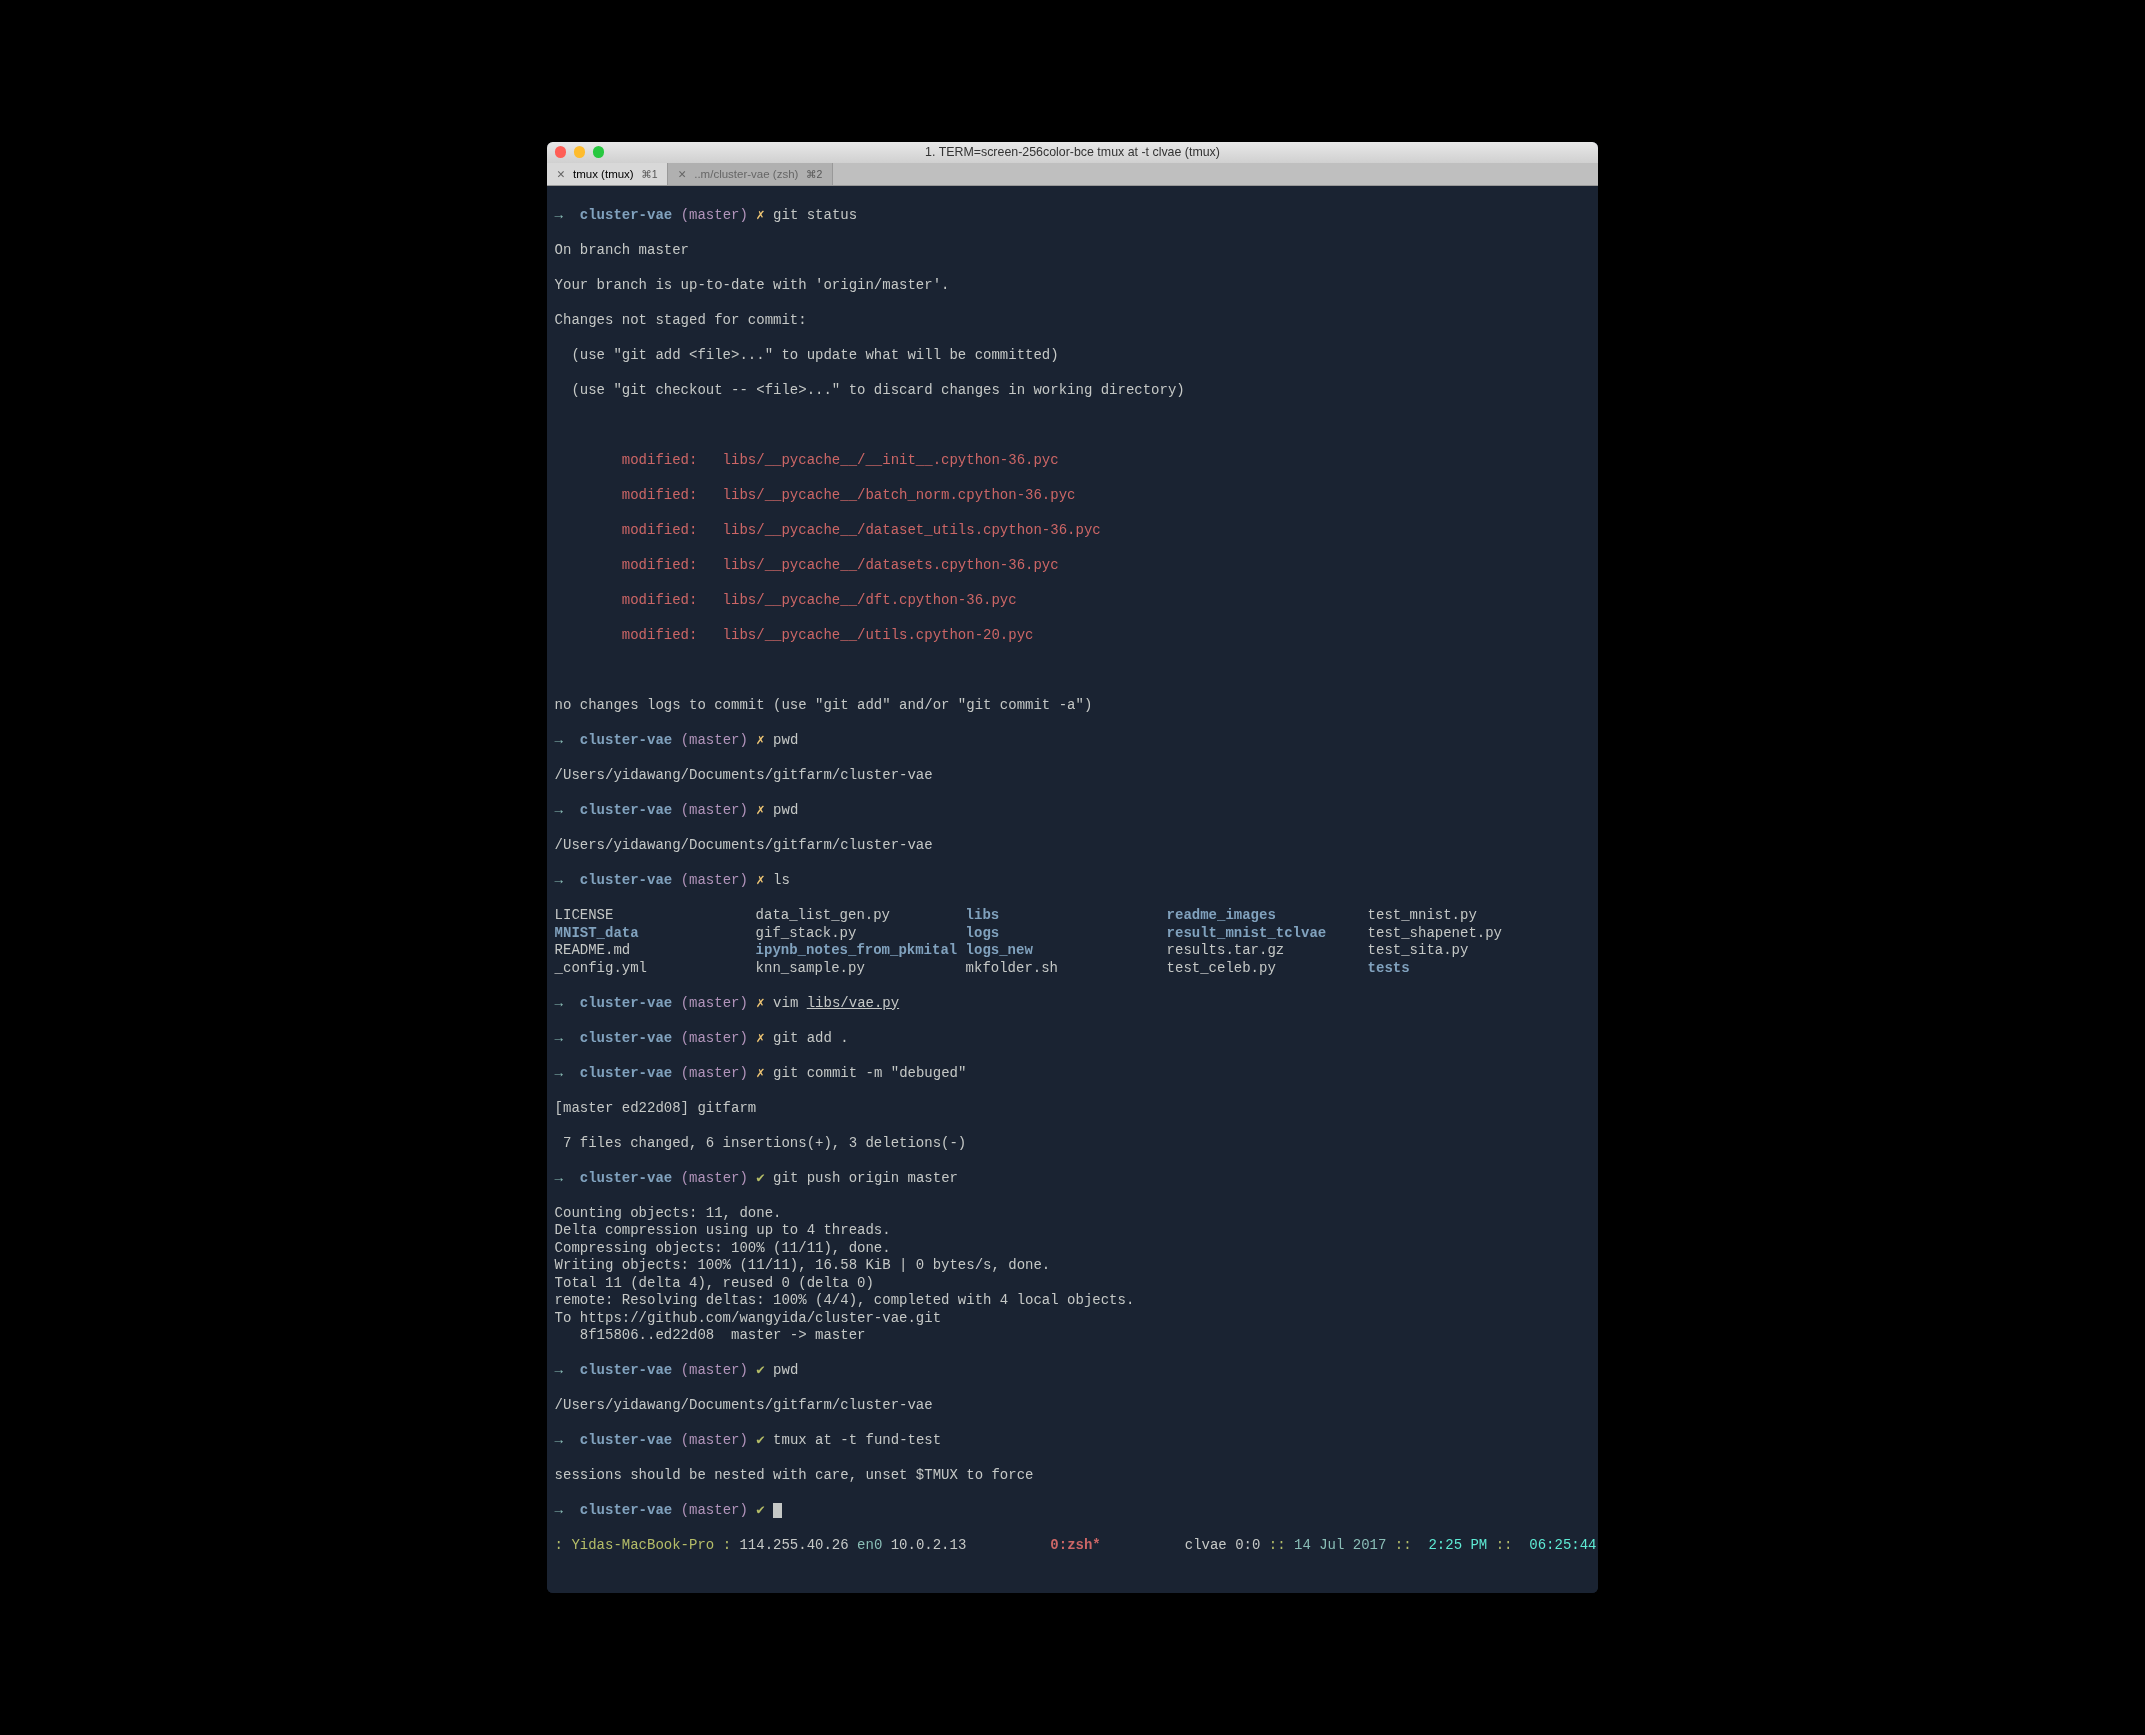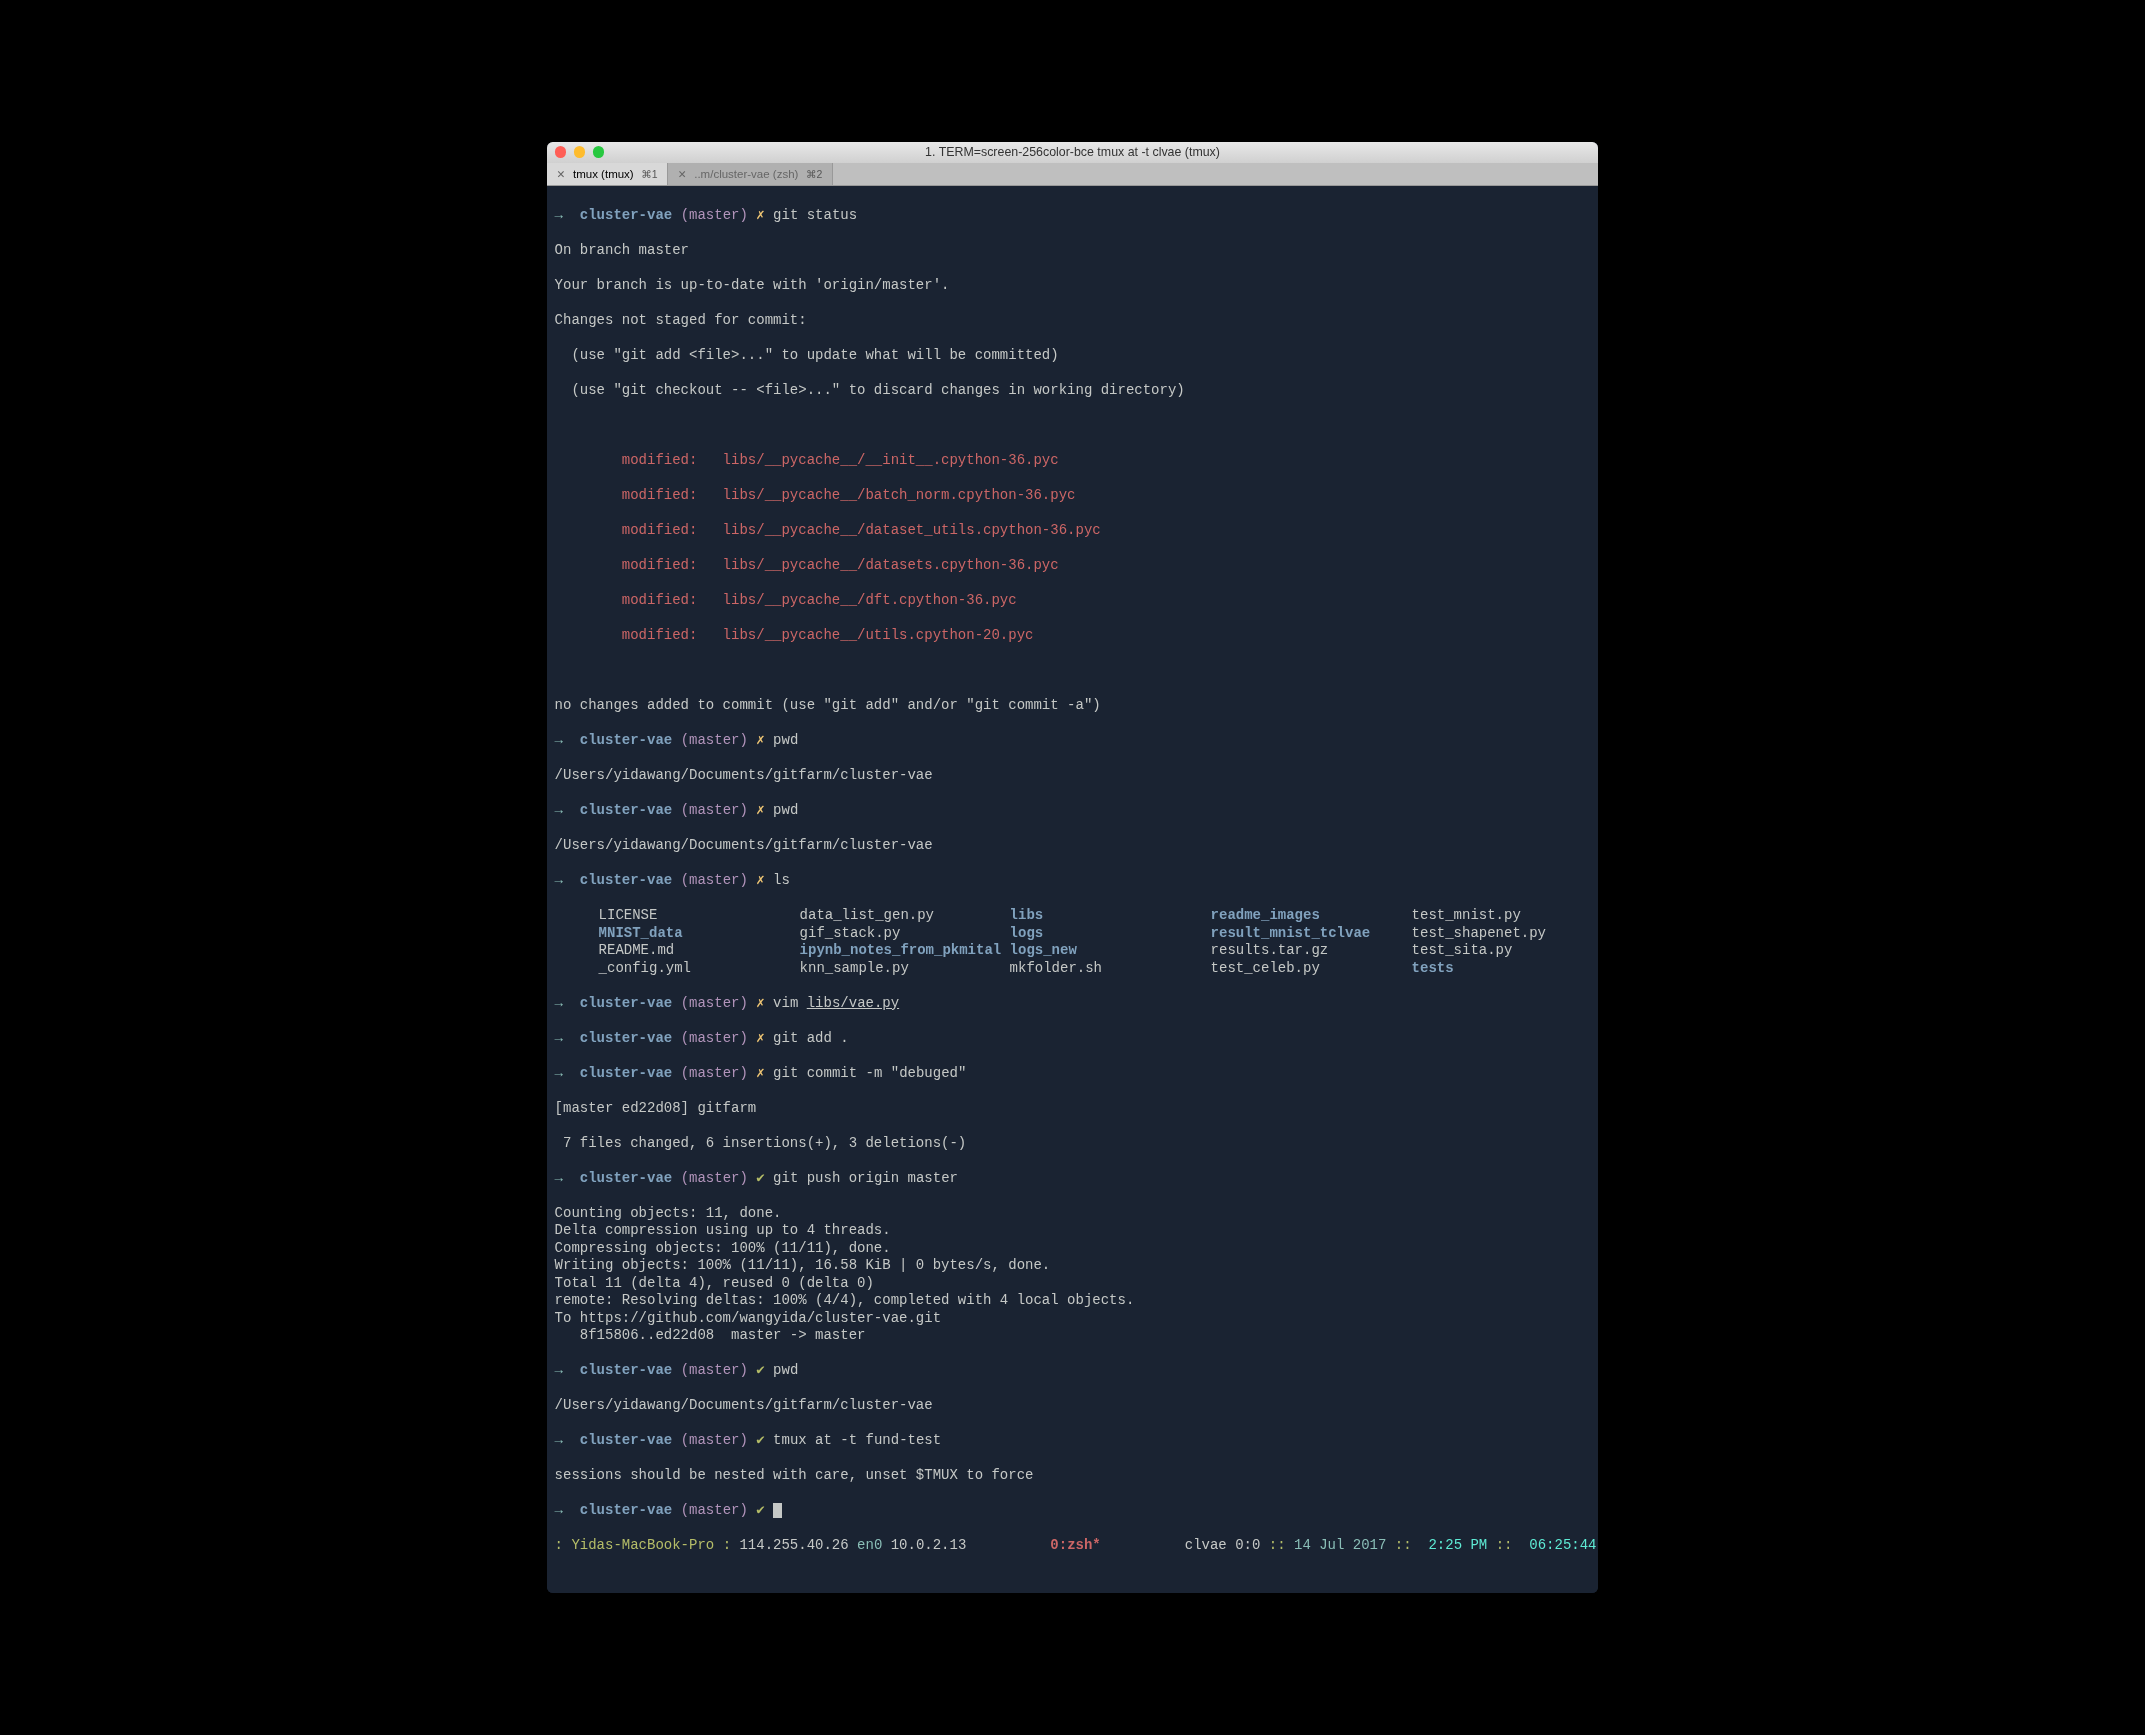--- a/index.html
+++ b/index.html
@@ -95,21 +95,20 @@
       background: #1a2332;
       color: #c5c8c6;
     }
     .status-yellow { color: #b5bd68; }
     .status-green { color: #8abeb7; }
     .status-red { color: #cc6666; font-weight: bold; }
     .status-cyan { color: #5eead4; }
     .ls-grid {
       display: grid;
       grid-template-columns: 201px 210px 201px 201px auto;
-      margin-left: 44px;
     }
   </style>
 </head>
 <body>
 
 <div class="window">
   <div class="titlebar">
     <div class="traffic-lights">
       <div class="traffic-light red"></div>
       <div class="traffic-light yellow"></div>
@@ -139,21 +138,21 @@
 <div class="line">  (use "git add &lt;file&gt;..." to update what will be committed)</div>
 <div class="line">  (use "git checkout -- &lt;file&gt;..." to discard changes in working directory)</div>
 <div class="line"></div>
 <div class="line red-mod">        modified:   libs/__pycache__/__init__.cpython-36.pyc</div>
 <div class="line red-mod">        modified:   libs/__pycache__/batch_norm.cpython-36.pyc</div>
 <div class="line red-mod">        modified:   libs/__pycache__/dataset_utils.cpython-36.pyc</div>
 <div class="line red-mod">        modified:   libs/__pycache__/datasets.cpython-36.pyc</div>
 <div class="line red-mod">        modified:   libs/__pycache__/dft.cpython-36.pyc</div>
 <div class="line red-mod">        modified:   libs/__pycache__/utils.cpython-20.pyc</div>
 <div class="line"></div>
-<div class="line">no changes added to commit (use "git add" and/or "git commit -a")</div>
+<div class="line">no changes logs to commit (use "git add" and/or "git commit -a")</div>
 <div class="line"><span class="arrow">→</span>  <span class="path">cluster-vae</span> <span class="branch">(master)</span> <span class="lightning">✗</span> <span>pwd</span></div>
 <div class="line">/Users/yidawang/Documents/gitfarm/cluster-vae</div>
 <div class="line"><span class="arrow">→</span>  <span class="path">cluster-vae</span> <span class="branch">(master)</span> <span class="lightning">✗</span> <span>pwd</span></div>
 <div class="line">/Users/yidawang/Documents/gitfarm/cluster-vae</div>
 <div class="line"><span class="arrow">→</span>  <span class="path">cluster-vae</span> <span class="branch">(master)</span> <span class="lightning">✗</span> <span>ls</span></div>
 <div id="ls-output"><div class="line ls-grid"><span>LICENSE</span><span>data_list_gen.py</span><span class="dir-ls">libs</span><span class="dir-ls">readme_images</span><span>test_mnist.py</span></div><div class="line ls-grid"><span class="dir-ls">MNIST_data</span><span>gif_stack.py</span><span class="dir-ls">logs</span><span class="dir-ls">result_mnist_tclvae</span><span>test_shapenet.py</span></div><div class="line ls-grid"><span>README.md</span><span class="dir-ls">ipynb_notes_from_pkmital</span><span class="dir-ls">logs_new</span><span>results.tar.gz</span><span>test_sita.py</span></div><div class="line ls-grid"><span>_config.yml</span><span>knn_sample.py</span><span>mkfolder.sh</span><span>test_celeb.py</span><span class="dir-ls">tests</span></div></div>
 <div class="line"><span class="arrow">→</span>  <span class="path">cluster-vae</span> <span class="branch">(master)</span> <span class="lightning">✗</span> <span>vim </span><span class="underline">libs/vae.py</span></div>
 <div class="line"><span class="arrow">→</span>  <span class="path">cluster-vae</span> <span class="branch">(master)</span> <span class="lightning">✗</span> <span>git add .</span></div>
 <div class="line"><span class="arrow">→</span>  <span class="path">cluster-vae</span> <span class="branch">(master)</span> <span class="lightning">✗</span> <span>git commit -m "debuged"</span></div>
 <div class="line">[master ed22d08] gitfarm</div>

